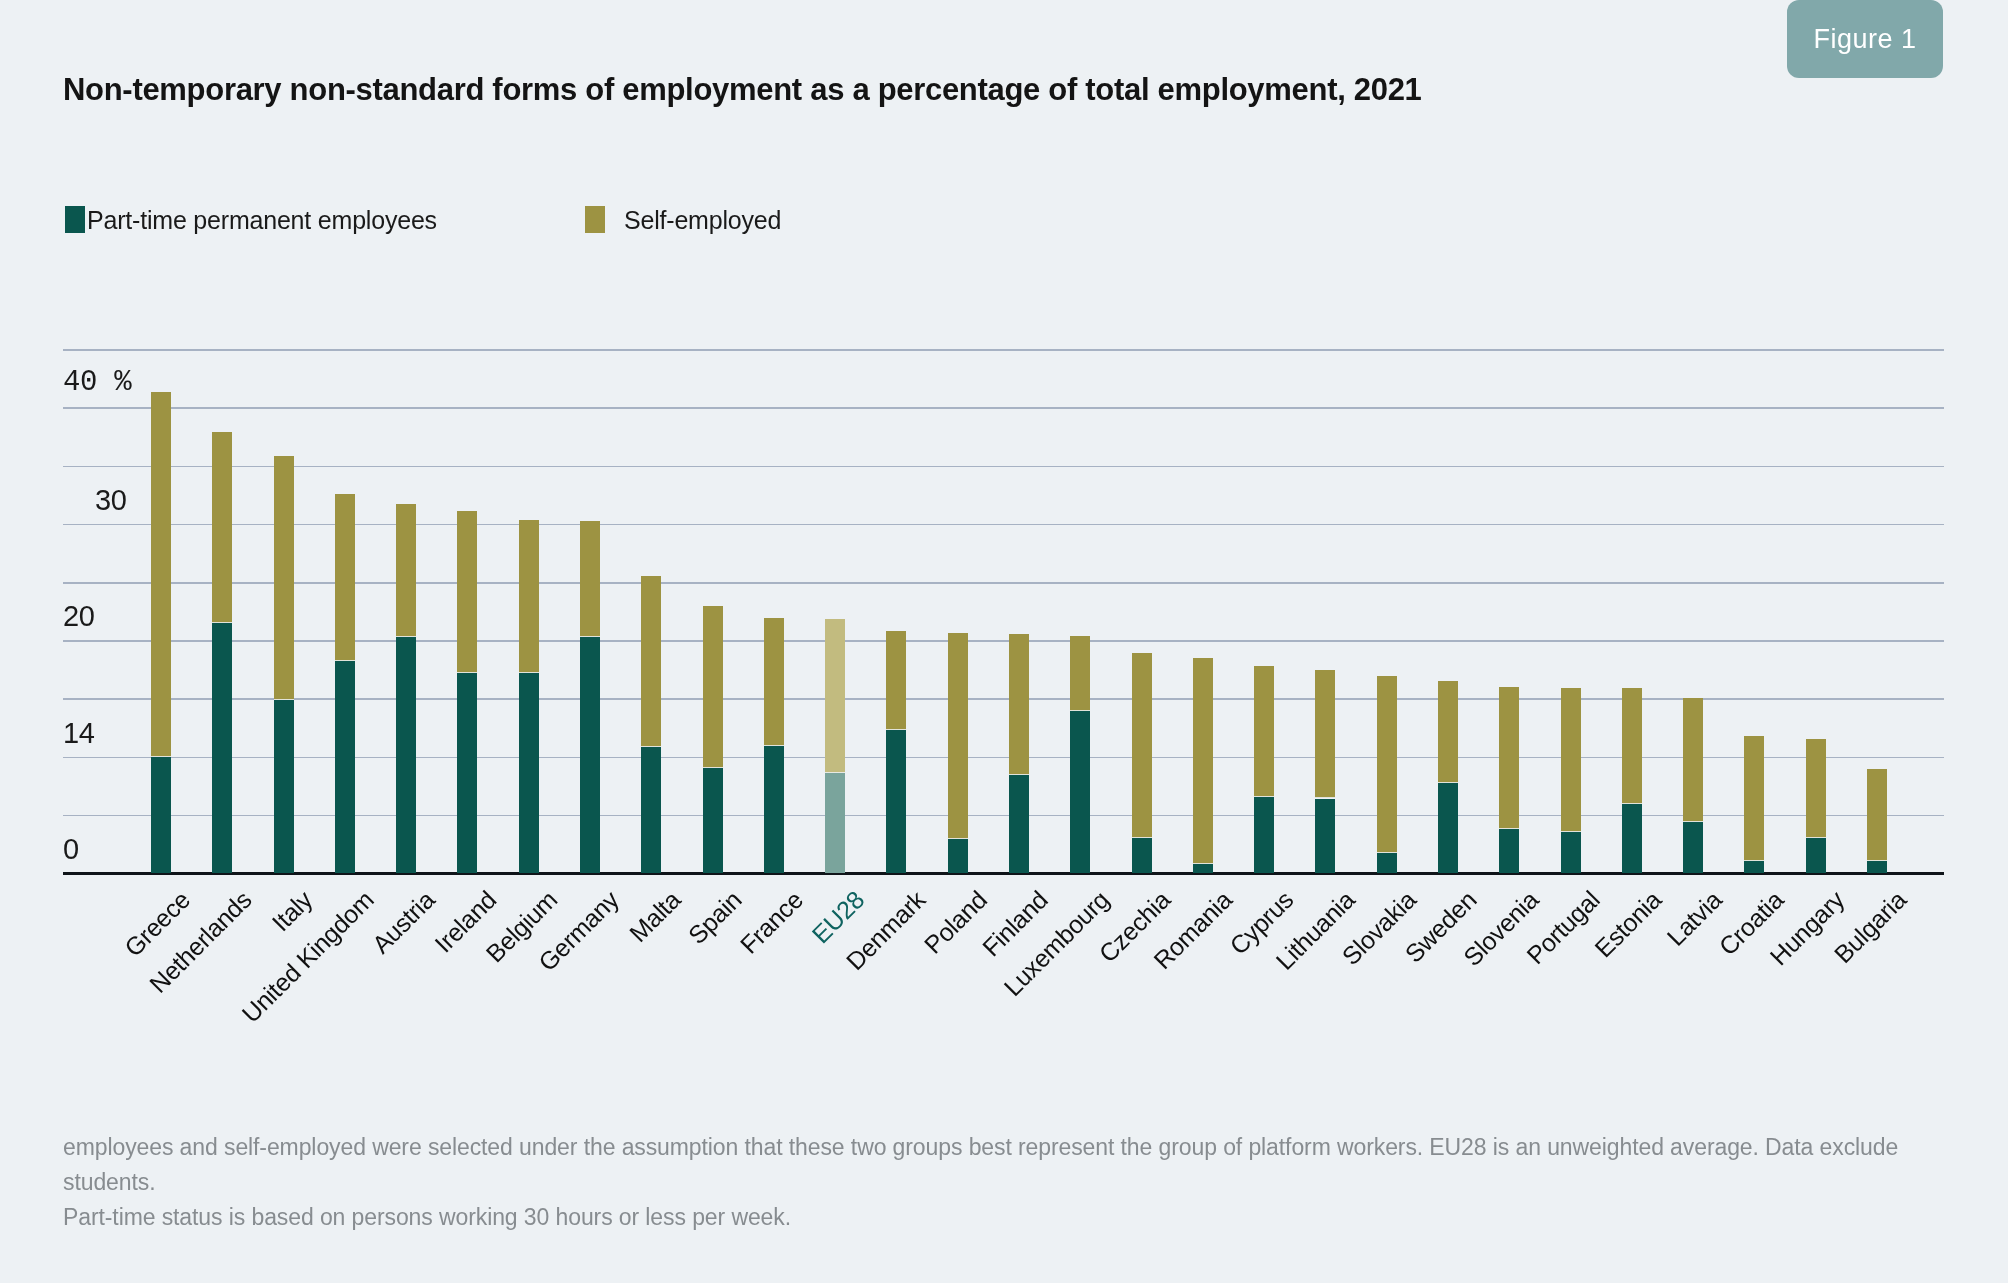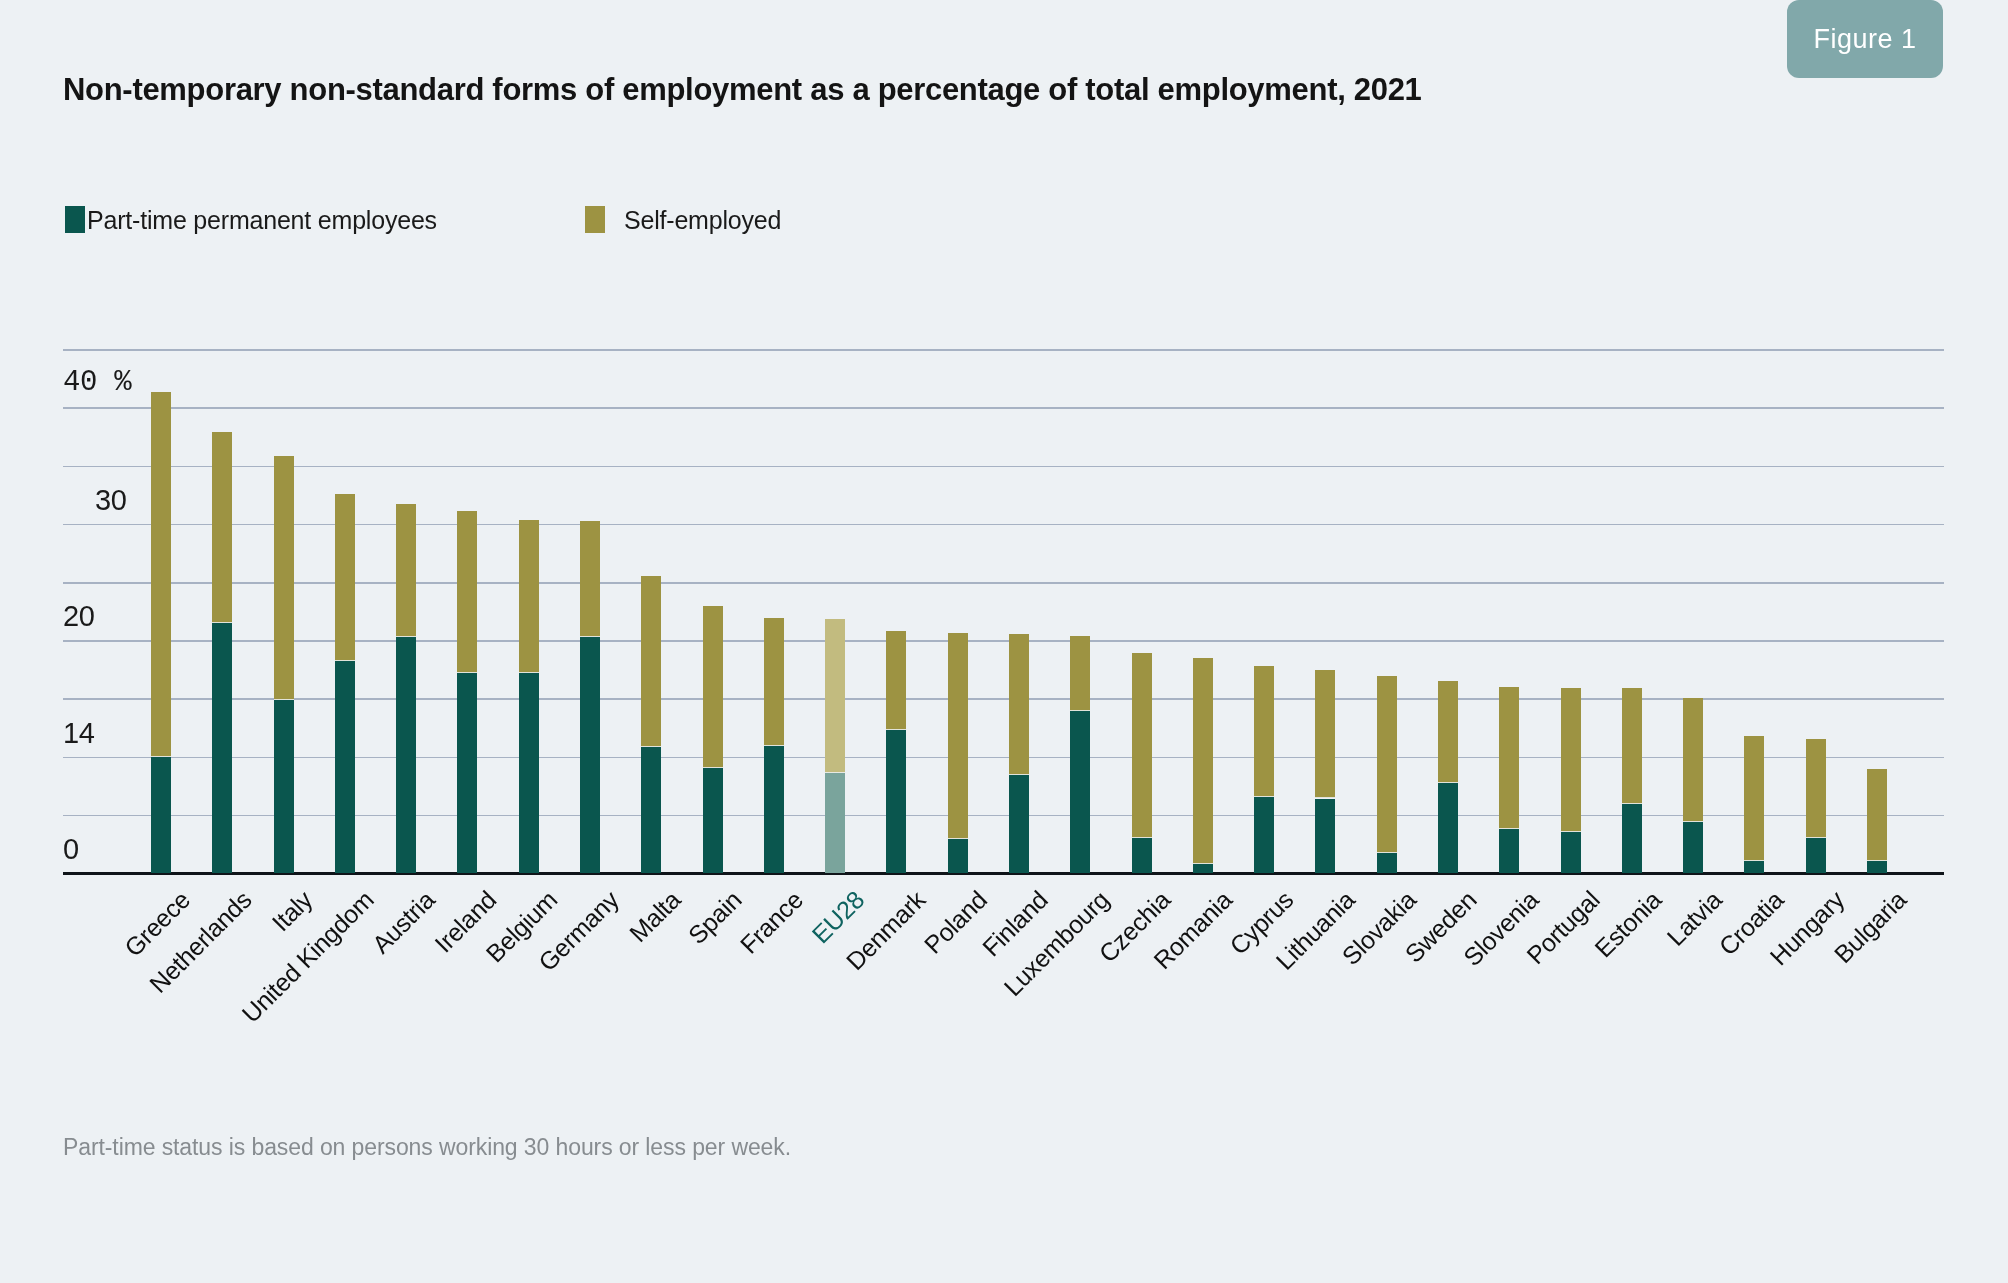--- a/index.html
+++ b/index.html
@@ -157,15 +157,16 @@
     <div class="xlab" style="right: 238.572px; top: 886px;">Croatia</div>
     <div class="seg olive" style="left: 1805.71px; width: 20px; top: 739.14px; height: 98.94px; background: rgb(157, 147, 66);"></div>
     <div class="seg teal" style="left: 1805.71px; width: 20px; top: 838.08px; height: 34.92px; background: rgb(10, 86, 78);"></div>
     <div class="xlab" style="right: 177.286px; top: 886px;">Hungary</div>
     <div class="seg olive" style="left: 1867px; width: 20px; top: 769.404px; height: 91.956px; background: rgb(157, 147, 66);"></div>
     <div class="seg teal" style="left: 1867px; width: 20px; top: 861.36px; height: 11.64px; background: rgb(10, 86, 78);"></div>
     <div class="xlab" style="right: 116px; top: 886px;">Bulgaria</div>
   </div>
 
 <div class="notes" id="notes" style="color: rgb(135, 140, 144);">
+  <p class="note-line">employees and self-employed were selected under the assumption that these two groups best represent the group of platform workers. EU28 is an unweighted average. Data exclude students.</p>
   <p class="note-line">Part-time status is based on persons working 30 hours or less per week.</p>
 
 </div>
 
 </body></html>

